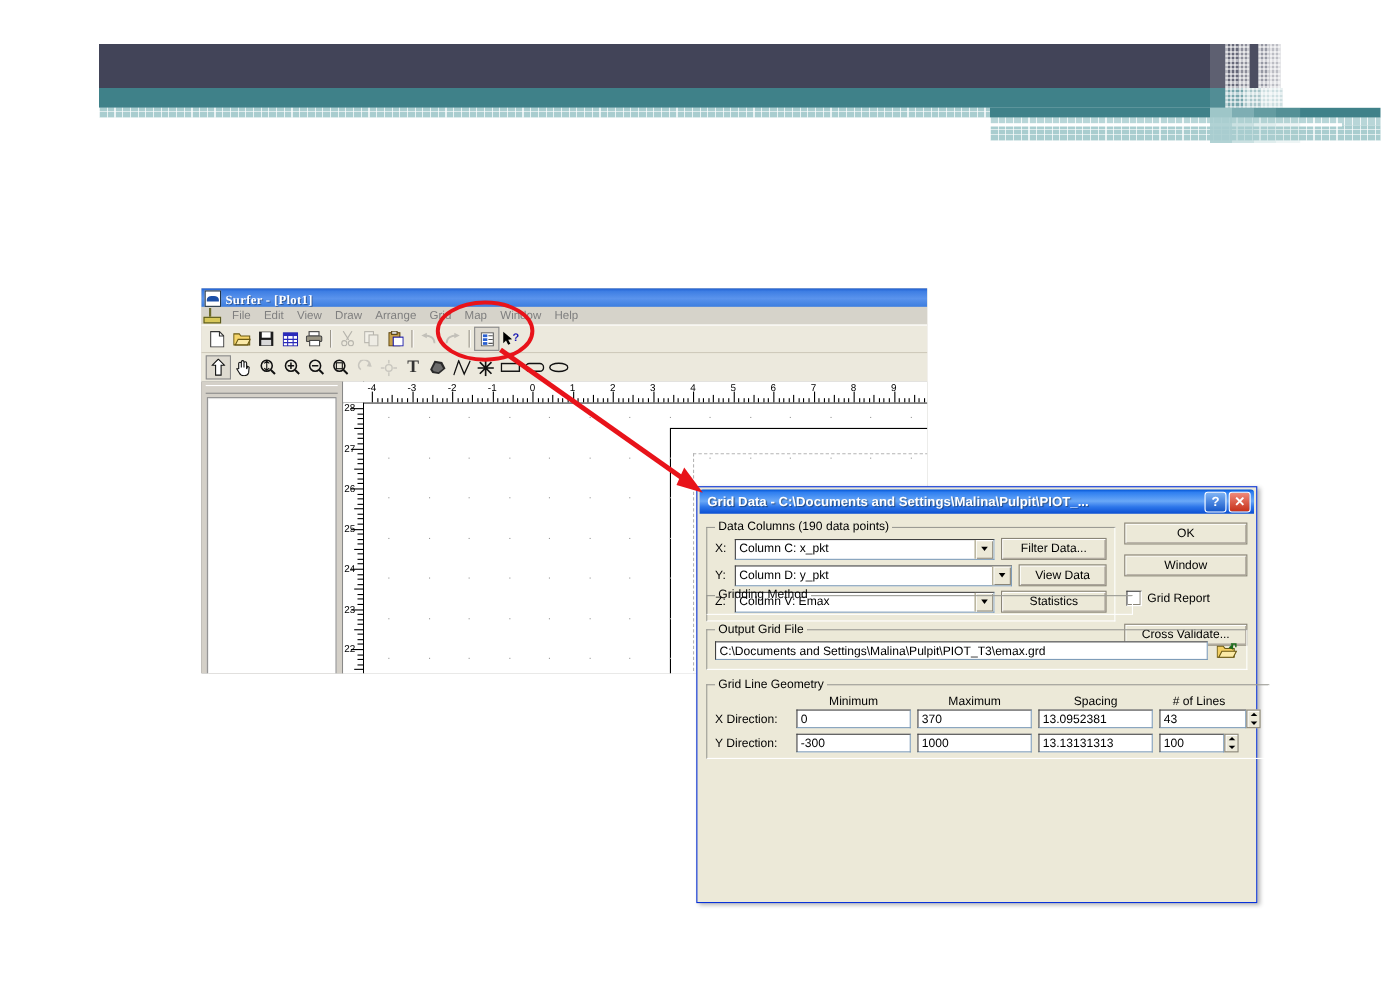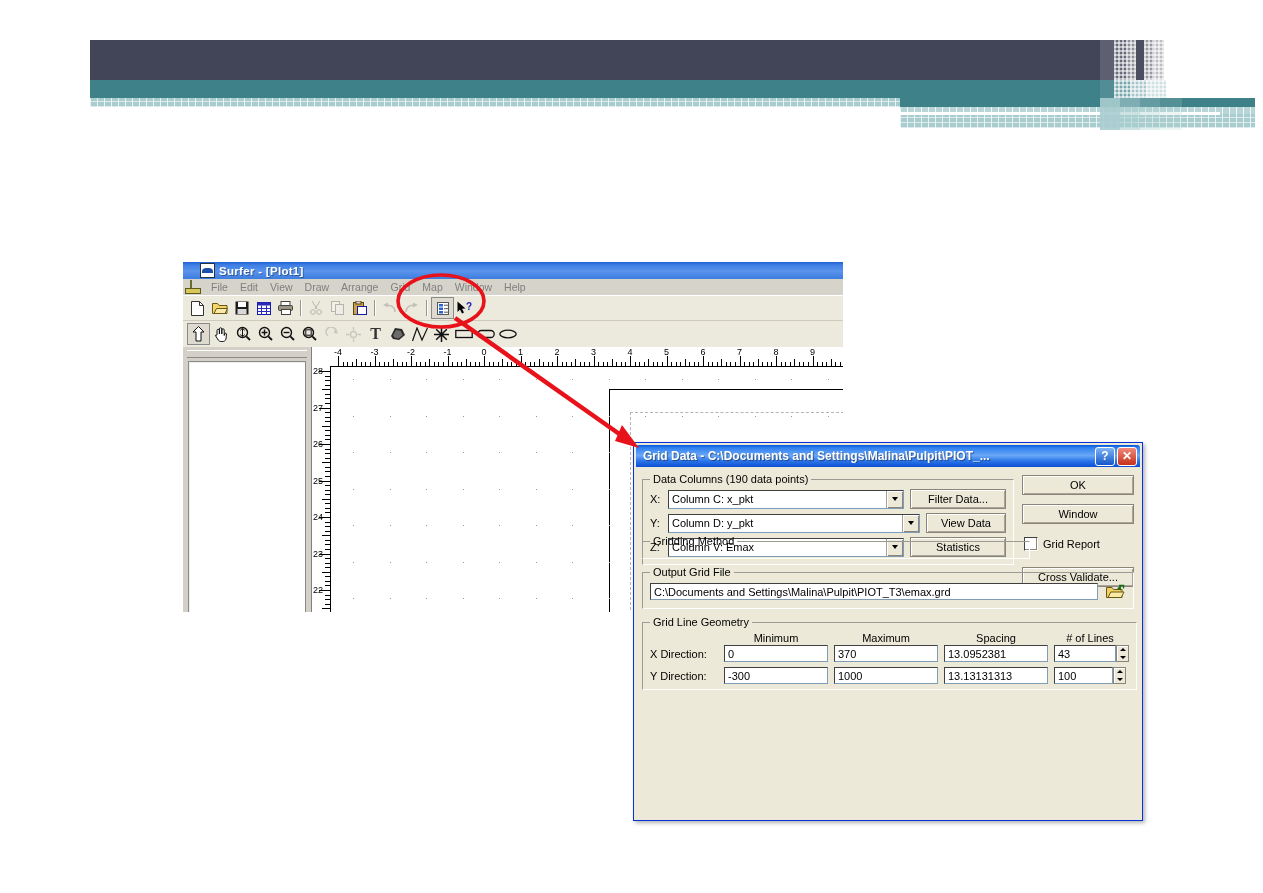--- a/index.html
+++ b/index.html
@@ -32,21 +32,21 @@
   .fade-dark{background:#424458;}
   .fade-teal{background:#3f8189;}
   .checker{background-image:
       repeating-linear-gradient(90deg, rgba(255,255,255,.55) 0 2px, rgba(0,0,0,0) 2px 4px),
       repeating-linear-gradient(0deg, rgba(255,255,255,.55) 0 2px, rgba(0,0,0,0) 2px 4px);}
 
   
   #surfer{position:absolute;left:183px;top:262px;width:660px;height:350px;
           background:#d4d0c8;overflow:hidden;}
   #surfer-title{height:17px;background:linear-gradient(180deg,#1f5fd1 0%,#3f7fe4 18%,#5a93ec 55%,#3c7ddf 100%);
-     display:flex;align-items:center;padding-left:17px;}
+     display:flex;align-items:flex-end;padding-left:3px;font-family:Liberation Serif, serif;}
   #surfer-title .tbicon{width:13px;height:13px;background:#fff;border:1px solid #234;
      margin-right:4px;position:relative;overflow:hidden;flex:0 0 auto;}
   #surfer-title .tbicon::after{content:"";position:absolute;left:1px;top:4px;width:11px;height:5px;
      background:#1b4fa8;border-radius:40% 40% 0 0 / 70% 70% 0 0;}
   #surfer-title .ttl{color:#ffffff;font-weight:bold;font-size:11.5px;letter-spacing:.3px;
      text-shadow:1px 1px 0 rgba(0,0,0,.35);}
 
   #menubar{height:16px;background:#d6d3ca;display:flex;align-items:center;padding-left:2px;}
   .menu-anchor{width:16px;height:14px;position:relative;margin-right:4px;flex:0 0 auto;}
   .menu-anchor::before{content:"";position:absolute;left:5px;top:0;width:2px;height:8px;background:#6b6b2a;}
@@ -755,21 +755,21 @@
         <span class="colhdr" style="width:104px">Maximum</span>
         <span class="colhdr" style="width:104px">Spacing</span>
         <span class="colhdr" style="width:72px"># of Lines</span>
       </div>
 
       <div style="display:flex;gap:6px;align-items:center;margin-bottom:5px;">
         <span class="dlg-label" style="width:68px">X Direction:</span>
         <div class="fld" style="width:104px">0</div>
         <div class="fld" style="width:104px">370</div>
         <div class="fld" style="width:104px">13.0952381</div>
-        <div style="display:flex;width:75px;">
+        <div style="display:flex;width:92px;">
           <div class="fld" style="flex:1">43</div>
           <div class="spin">
             <div class="up">
                 <i></i>
               </div>
             <div class="dn">
                 <i></i>
               </div>
           </div>
         </div>

